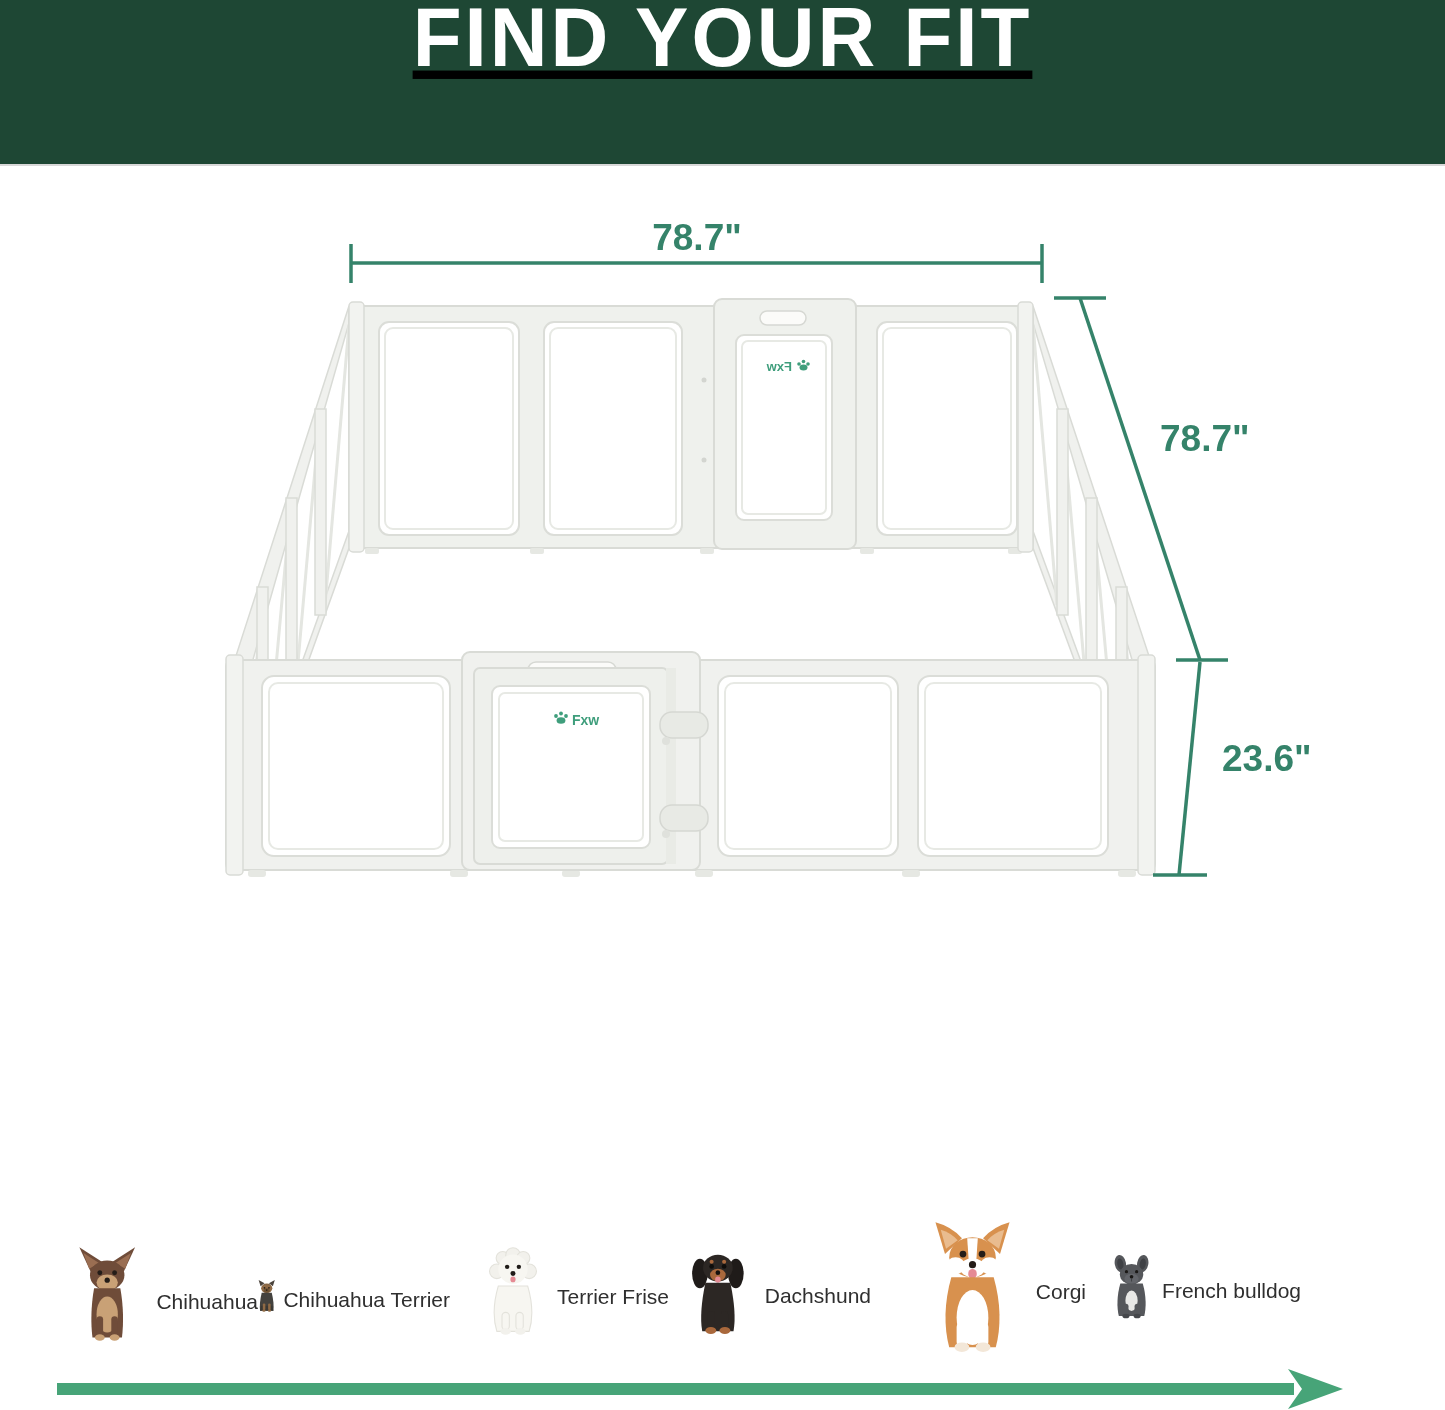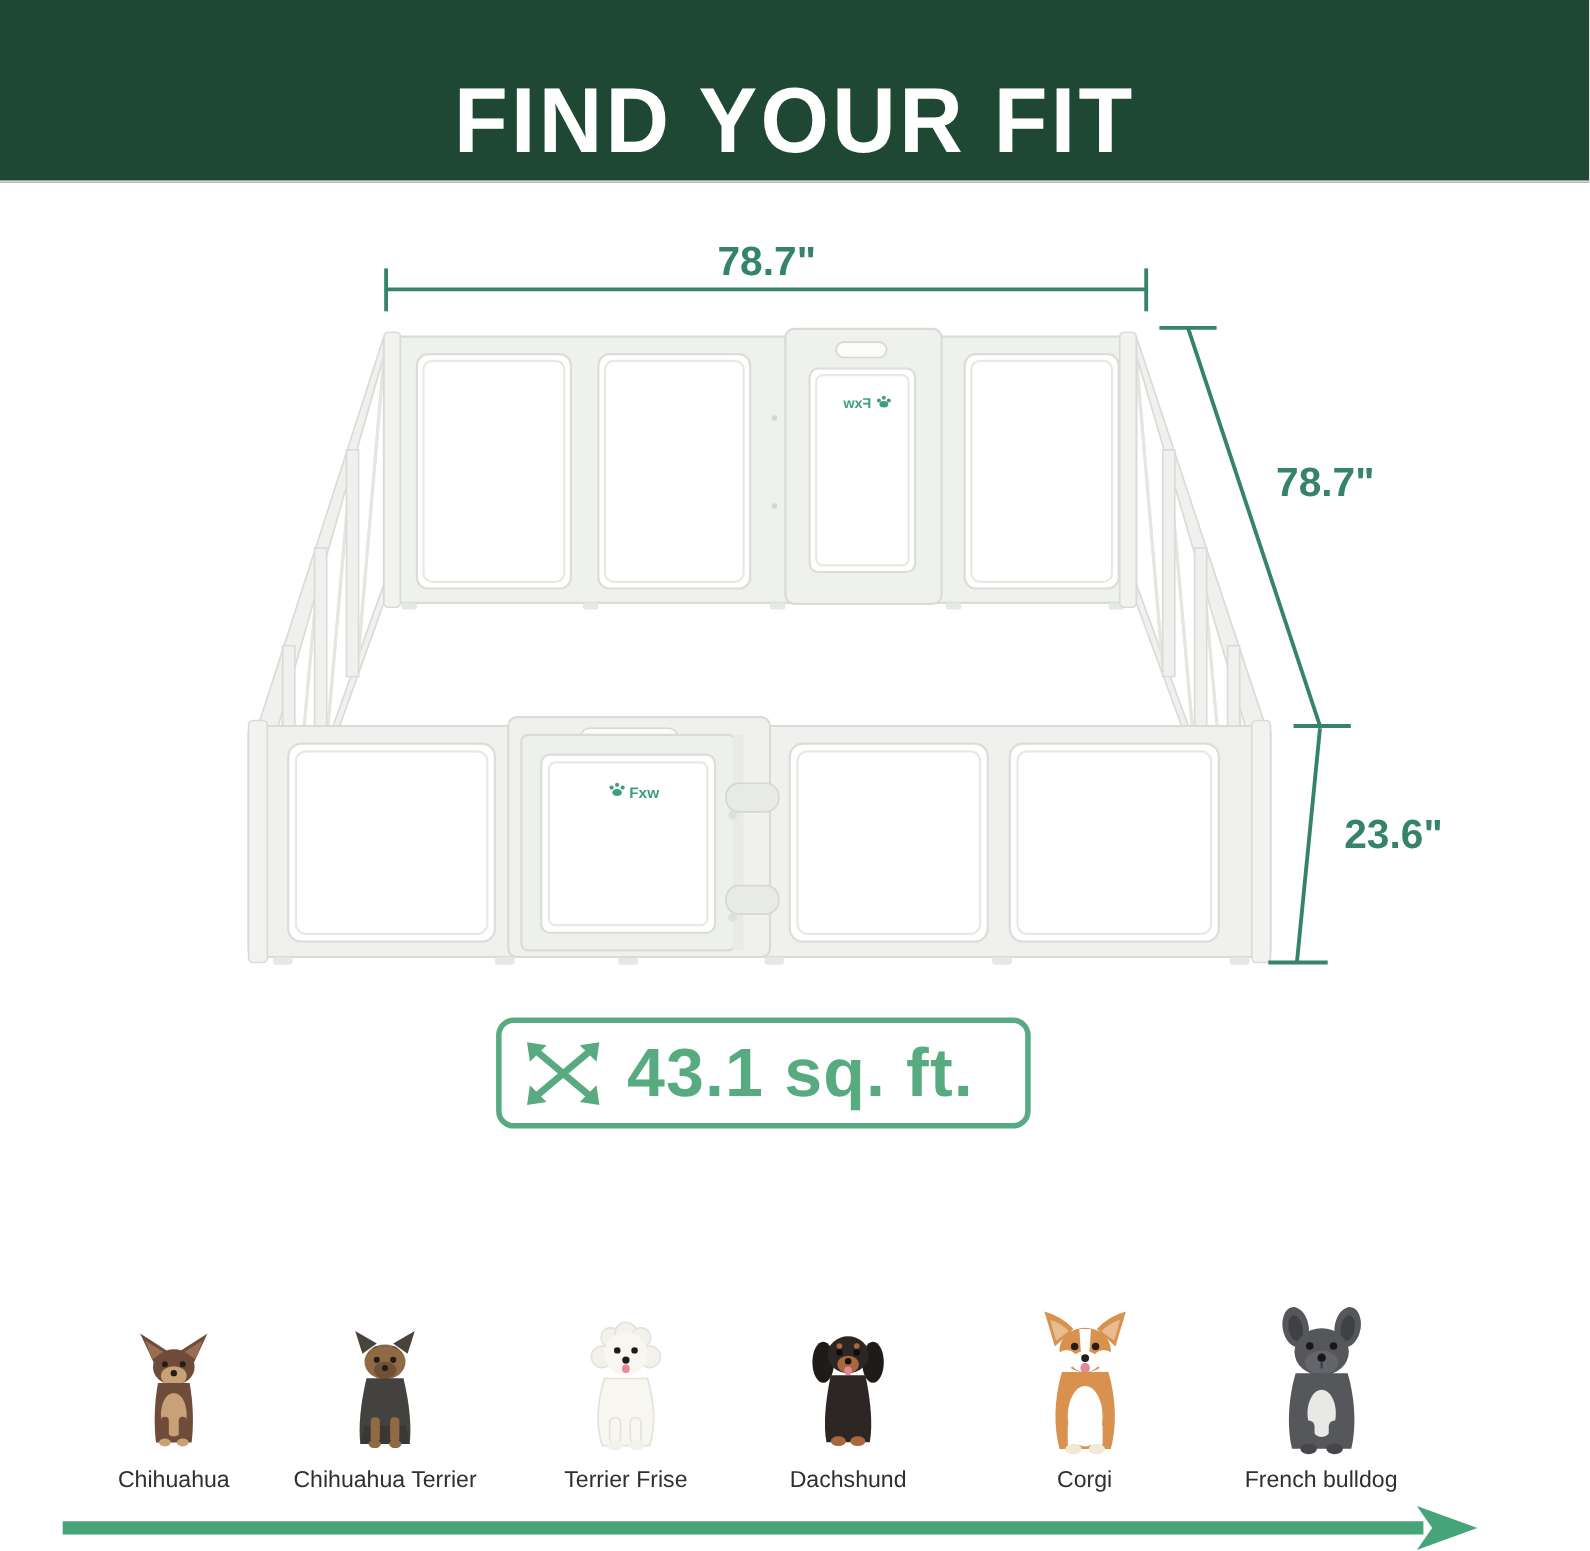--- a/index.html
+++ b/index.html
@@ -1,36 +1,36 @@
 <!DOCTYPE html>
 <html><head>
 <meta charset="utf-8">
 <style>
   html,body{margin:0;padding:0;background:#ffffff;}
   .page{position:relative;width:1445px;height:1410px;background:#ffffff;overflow:hidden;
         font-family:"Liberation Sans",sans-serif;}
   
   .header{position:absolute;left:0;top:0;width:1445px;height:164px;background:#1E4734;
-          border-bottom:2px solid #d8d8d8;display:flex;align-items:flex-end;justify-content:center;}
+          border-bottom:2px solid #d8d8d8;display:flex;align-items:flex-start;justify-content:center;text-decoration:underline;}
   .header h1{margin:0;color:#ffffff;font-size:80px;font-weight:bold;letter-spacing:3px;
              transform:translateY(-8px) scaleY(1.05);}
   
   .diagram{position:absolute;left:0;top:165px;width:1445px;height:915px;}
   
   .badge{position:absolute;left:451px;top:925px;width:486px;height:101px;box-sizing:border-box;
          border:5px solid #58AB80;border-radius:16px;background:#ffffff;
          display:flex;align-items:center;gap:18px;padding:0 14px 0 16px;}
   .badge .label{font-size:62px;font-weight:bold;color:#58AB80;letter-spacing:1px;white-space:nowrap;}
   
   .guide-head{position:absolute;left:30px;top:1112px;display:flex;align-items:center;gap:22px;}
   .guide-head .dot{width:36px;height:36px;border-radius:50%;background:#47A277;}
   .guide-head h2{margin:0;font-size:43px;font-weight:bold;color:#2B2B2B;letter-spacing:0.5px;}
   
   .breeds{position:absolute;left:0;top:1185px;width:1445px;height:185px;}
-  .breed{position:absolute;bottom:12px;width:200px;display:flex;flex-direction:column;
+  .breed{position:absolute;bottom:12px;width:200px;display:flex;flex-direction:row;
          align-items:center;justify-content:flex-end;}
   .breed .bname{margin-top:6px;font-size:21px;color:#2F2F2F;white-space:nowrap;}
   
   .scale-arrow{position:absolute;left:0;top:1366px;width:1445px;height:44px;}
 </style>
 </head>
 <body>
 
 <div class="page">
 
@@ -158,35 +158,20 @@
       <line x1="1200" y1="497" x2="1179" y2="710"></line>
       <line x1="1153" y1="710" x2="1207" y2="710"></line>
     </g>
     <g font-family="Liberation Sans, sans-serif" font-size="37" font-weight="bold" fill="#35836A">
       <text x="697" y="85" text-anchor="middle">78.7"</text>
       <text x="1160" y="286" text-anchor="start">78.7"</text>
       <text x="1222" y="606" text-anchor="start">23.6"</text>
     </g>
   </svg>
 
-  <div class="badge">
-    <svg width="80" height="68" viewBox="0 0 90 76">
-      <g stroke="#58AB80" stroke-width="7" stroke-linecap="square" fill="none">
-        <line x1="14" y1="12" x2="76" y2="64"></line>
-        <line x1="76" y1="12" x2="14" y2="64"></line>
-      </g>
-      <g fill="#58AB80">
-        <polygon points="8,6 28,9 11,26"></polygon>
-        <polygon points="82,6 62,9 79,26"></polygon>
-        <polygon points="8,70 28,67 11,50"></polygon>
-        <polygon points="82,70 62,67 79,50"></polygon>
-      </g>
-    </svg>
-    <span class="label">43.1 sq. ft.</span>
-  </div>
 
 
   <div class="breeds">
 
     <div class="breed" style="left:58px">
       <svg width="108" height="118" viewBox="0 0 120 130">
         <polygon points="40,32 26,2 54,20" fill="#6F4C39"></polygon>
         <polygon points="80,32 94,2 66,20" fill="#6F4C39"></polygon>
         <polygon points="38,28 31,9 50,21" fill="#9A6E52"></polygon>
         <polygon points="82,28 89,9 70,21" fill="#9A6E52"></polygon>

